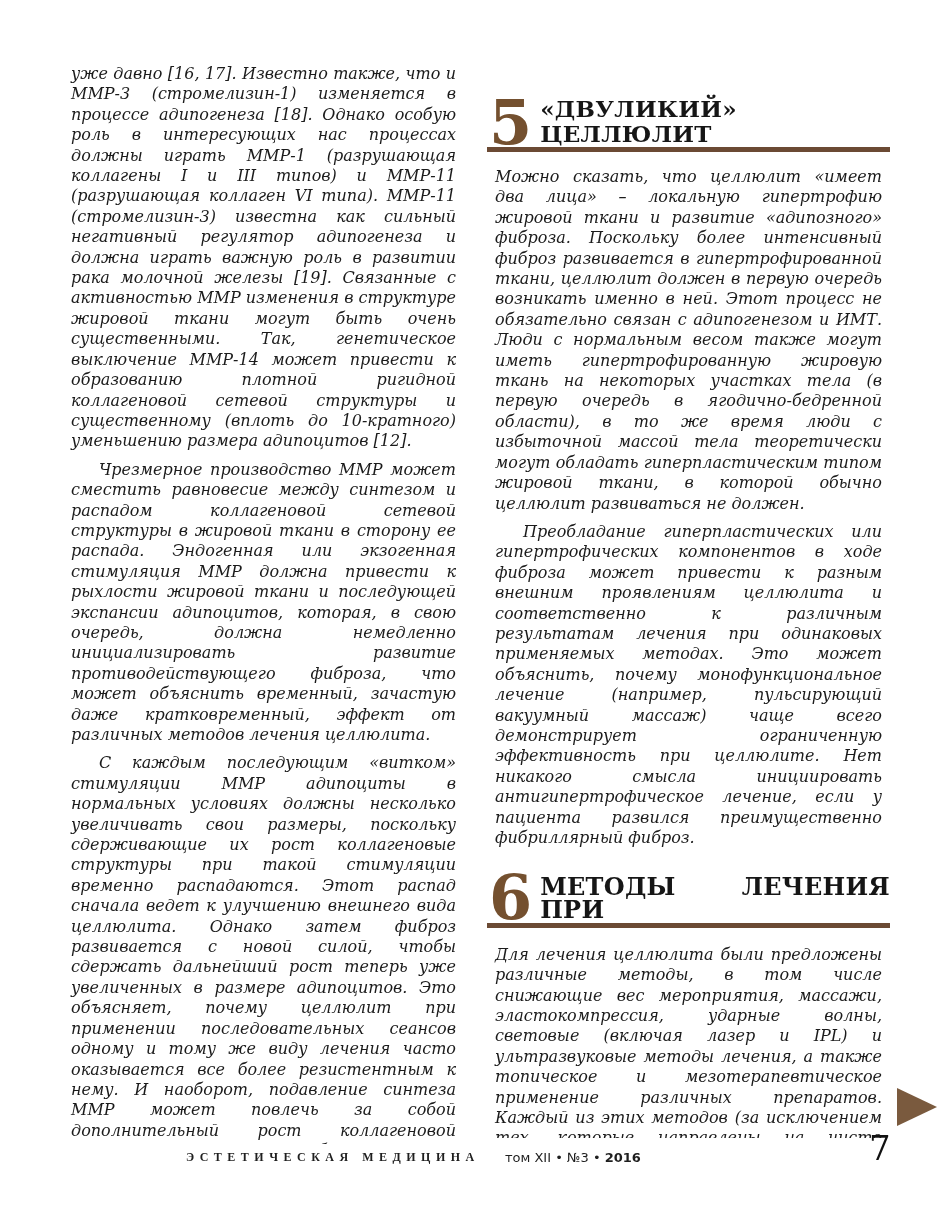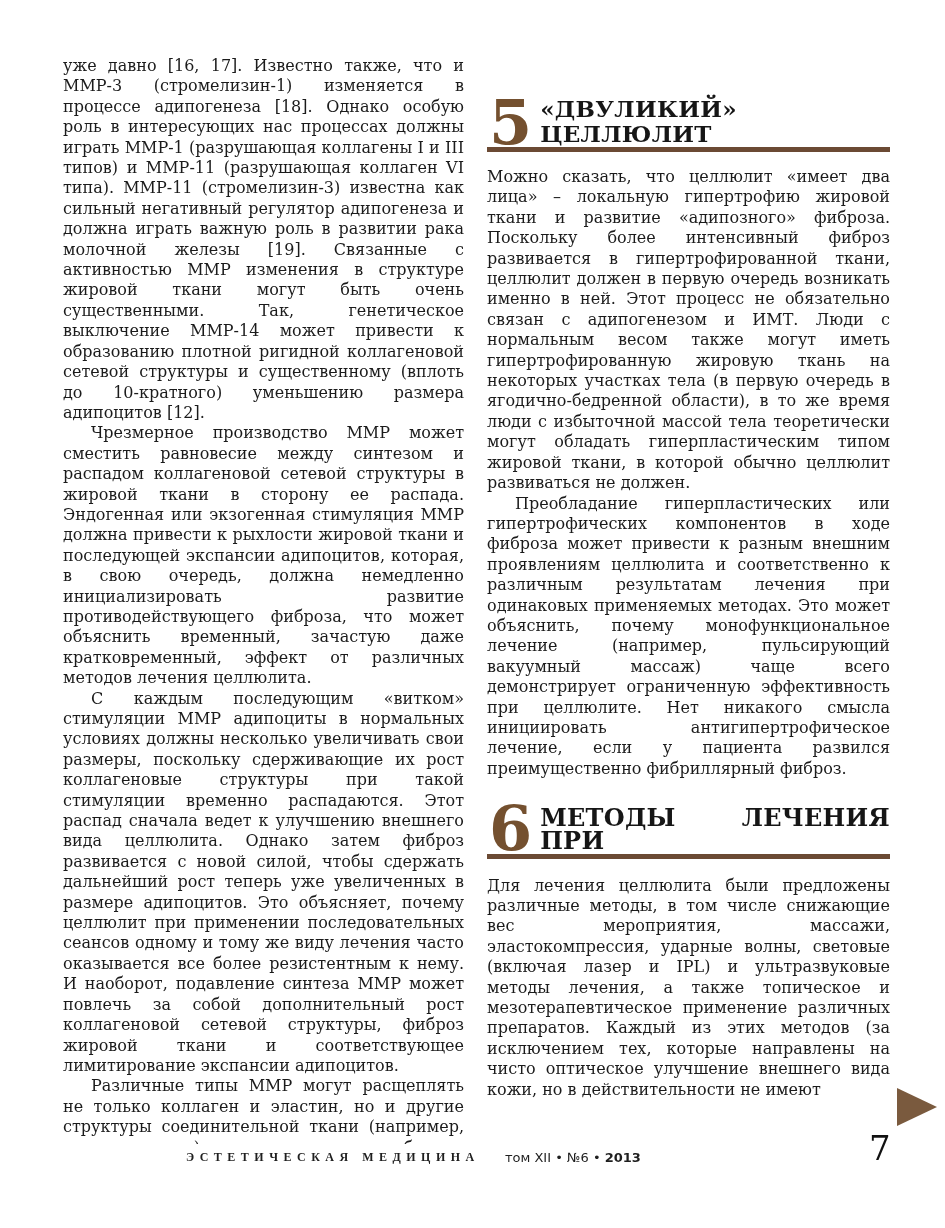--- a/index.html
+++ b/index.html
@@ -15,21 +15,21 @@
   .col {
     position: absolute;
     top: 56px;
     font-size: 16px;
     line-height: 20.4px;
     text-align: justify;
     overflow: hidden;
   }
   .col-left  { left: 63px;  width: 401px; height: 1088px; }
   .col-right { left: 487px; width: 403px; height: 1082px; }
-  .para { margin: 0; text-align: justify; }
+  .para { margin: 8px; text-align: justify; font-style: italic; }
   .para.indent { text-indent: 28px; }
 
   .section-heading {
     border-bottom: 5px solid #6b4a34;
     display: flex;
     align-items: flex-end;
     padding-bottom: 0px;
   }
   .section-heading.h5 { margin: 16px 0 15px 0; }
   .section-heading.h6 { margin: 26px 0 17px 0; }
@@ -117,17 +117,17 @@
       <span class="sec-title"><span>МЕТОДЫ ЛЕЧЕНИЯ ПРИ</span><br></span>
     </div>
 
     <p class="para">Для лечения целлюлита были предложены различные методы, в том числе снижающие вес мероприятия, массажи, эластокомпрессия, ударные волны, световые (включая лазер и IPL) и ультразвуковые методы лечения, а также топическое и мезотерапевтическое применение различных препаратов. Каждый из этих методов (за исключением тех, которые направлены на чисто оптическое улучшение внешнего вида кожи, но в действительности не имеют</p>
   </div>
 
   <div class="continuation-arrow"></div>
 
   <div class="footer-journal">ЭСТЕТИЧЕСКАЯ МЕДИЦИНА</div>
 
-  <div class="footer-issue"><span>том XII • №6 • </span><span class="year">2013</span></div>
+  <div class="footer-issue"><span>том XII • №3 • </span><span class="year">2016</span></div>
 
   <div class="page-number">7</div>
 
 </div>
 
 </body></html>

